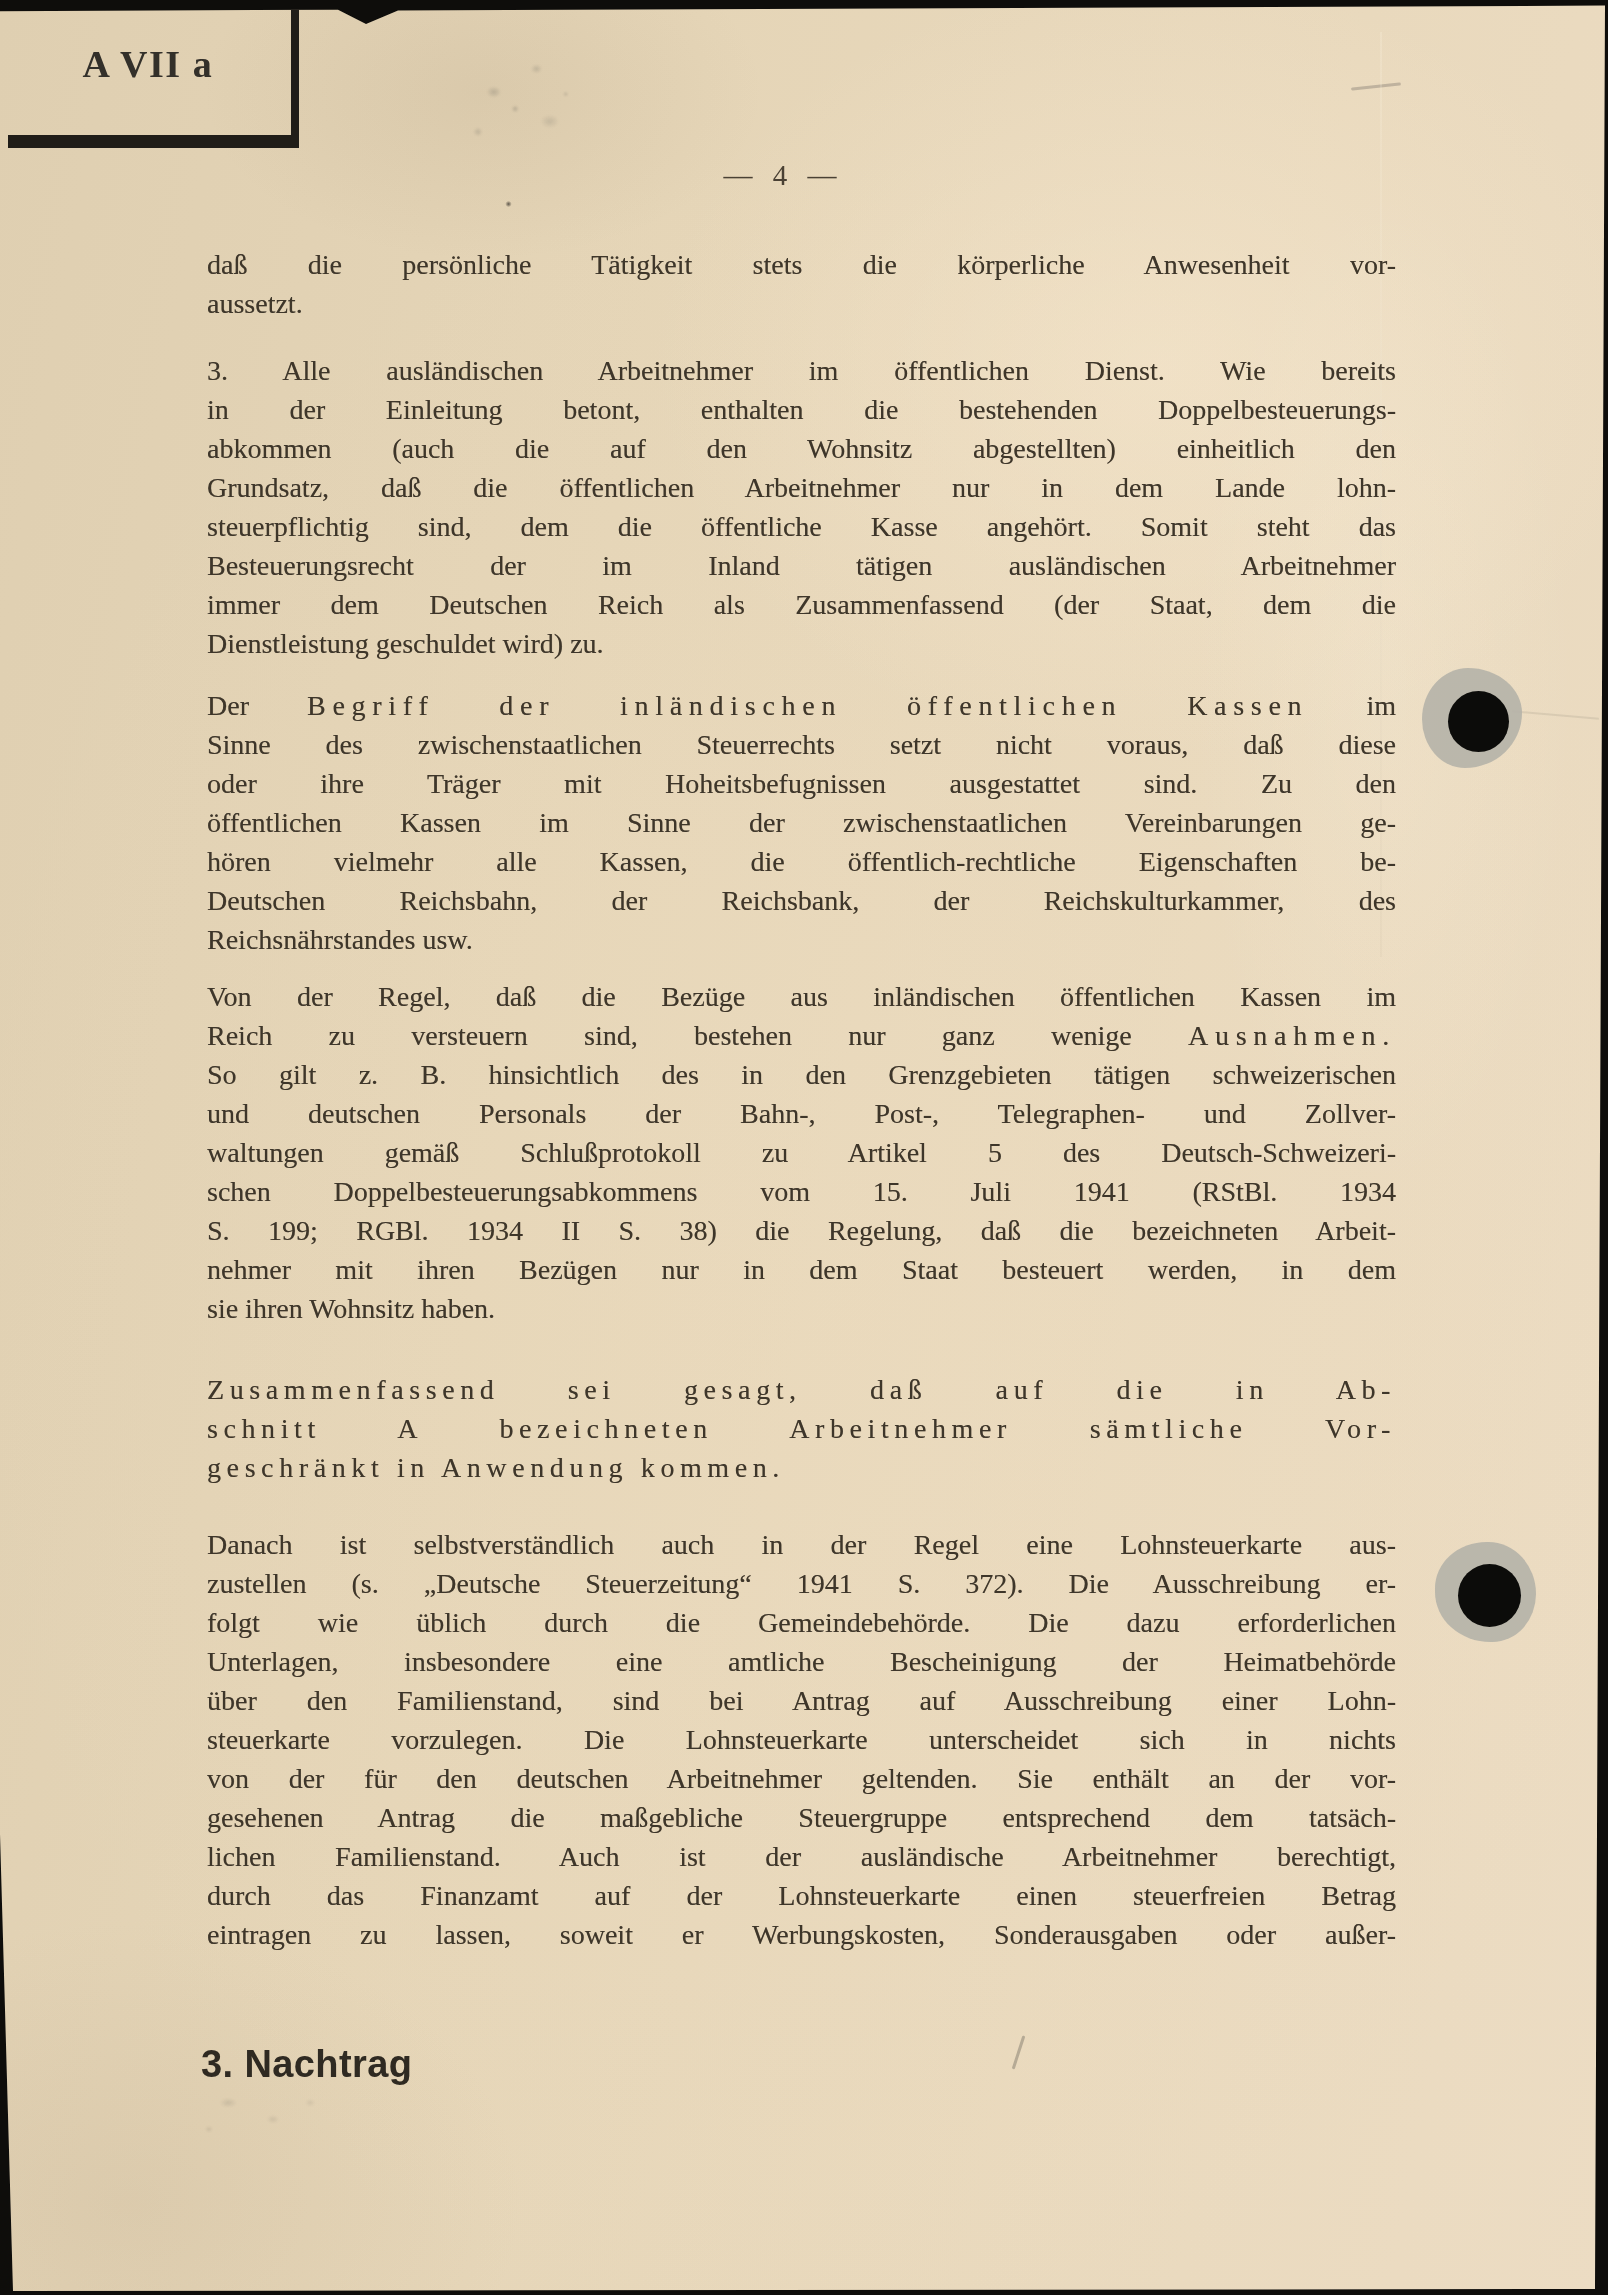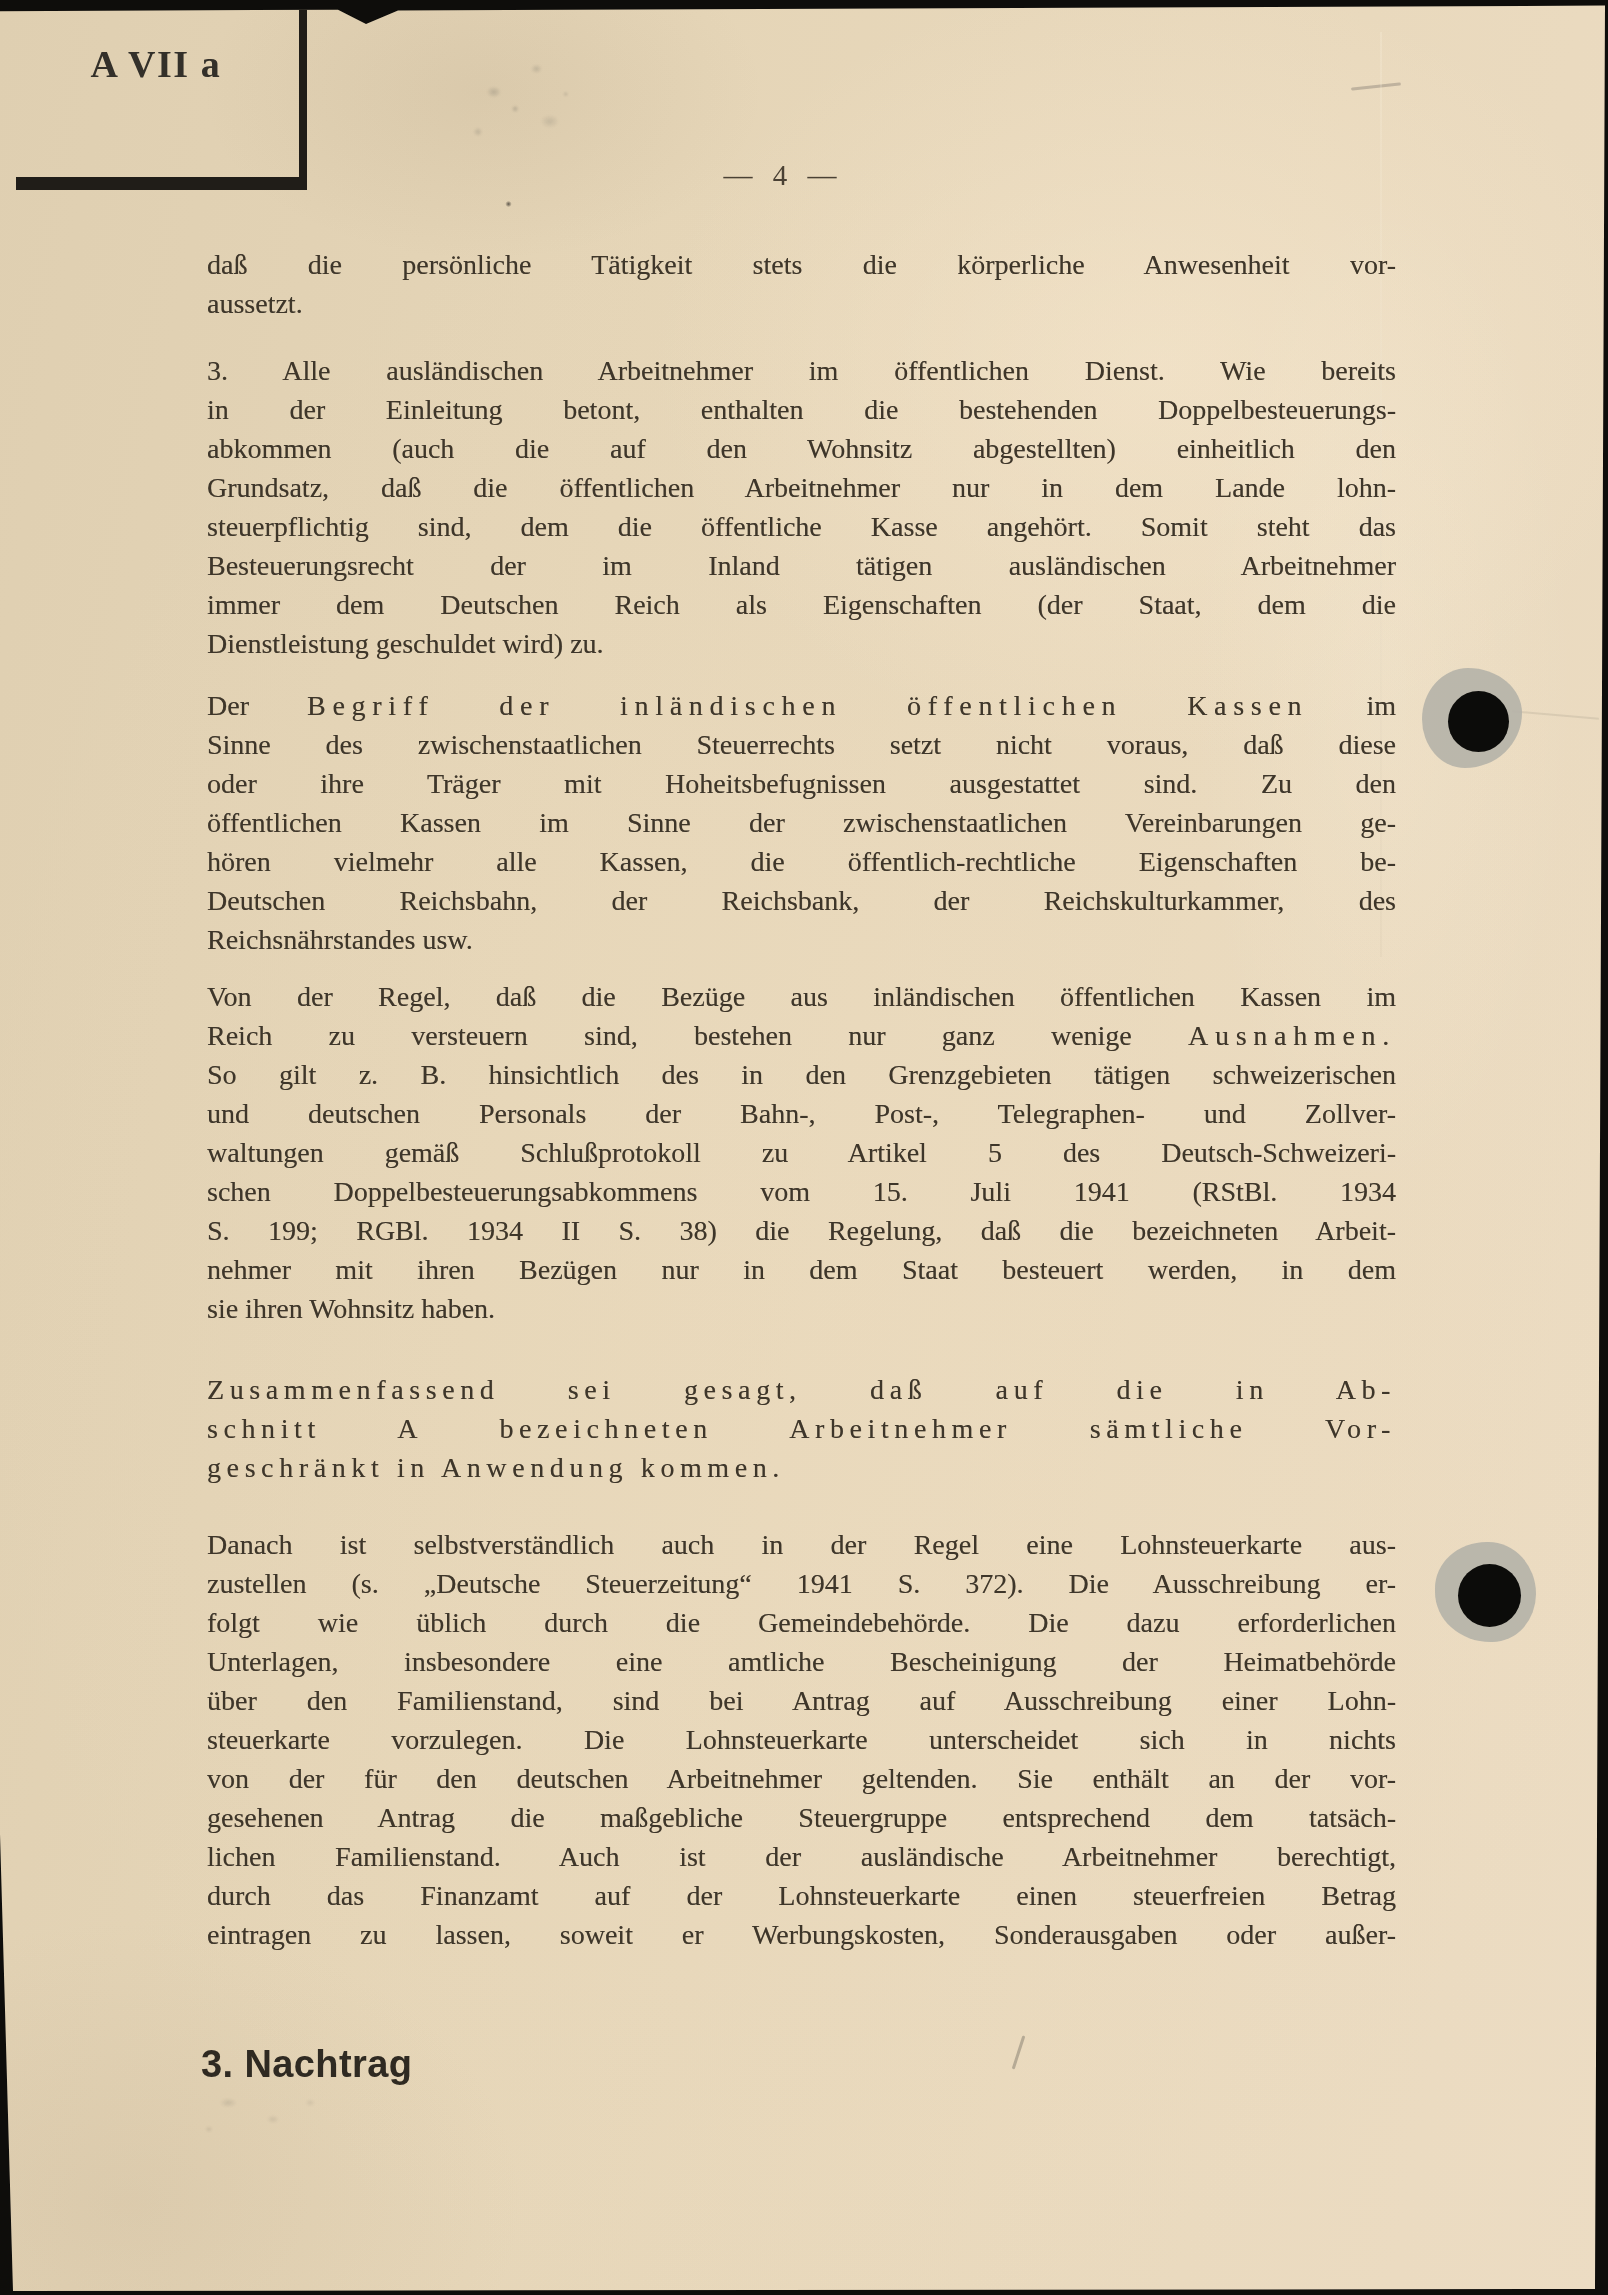--- a/index.html
+++ b/index.html
@@ -18,21 +18,21 @@
     clip-path: polygon(0 11.3px, 338px 9.7px, 366px 24px, 398px 10.5px, 1605px 5.6px, 1595px 2289px, 13px 2291px, 0 1834px);
   }
   .paper::before{
     content:"";position:absolute;inset:0;pointer-events:none;
     background:
       radial-gradient(273px 724px at 86% 30%, rgba(255,248,232,.18), transparent 70%),
       radial-gradient(402px 241px at 30% 4%, rgba(150,130,100,.12), transparent 70%);
   }
   
   .corner-box{
-    position:absolute;left:16px;top:0;width:291px;height:190px;
+    position:absolute;left:8px;top:0;width:291px;height:148px;
     box-sizing:border-box;
     border-right:8.8px solid #201d18;
     border-bottom:13px solid #201d18;
   }
   .corner-label{
     position:absolute;left:0;top:42px;width:280px;text-align:center;
     font-size:38px;font-weight:bold;color:#33302a;letter-spacing:1.6px;
   }
   .pagenum{
     position:absolute;left:619px;top:159px;width:322px;text-align:center;
@@ -129,21 +129,21 @@
         <div class="line l">aussetzt.</div>
       </div>
 
       <div class="para m-a">
         <div class="line j">3. Alle ausländischen Arbeitnehmer im öffentlichen Dienst. Wie bereits</div>
         <div class="line j">in der Einleitung betont, enthalten die bestehenden Doppelbesteuerungs-</div>
         <div class="line j">abkommen (auch die auf den Wohnsitz abgestellten) einheitlich den</div>
         <div class="line j">Grundsatz, daß die öffentlichen Arbeitnehmer nur in dem Lande lohn-</div>
         <div class="line j">steuerpflichtig sind, dem die öffentliche Kasse angehört. Somit steht das</div>
         <div class="line j">Besteuerungsrecht der im Inland tätigen ausländischen Arbeitnehmer</div>
-        <div class="line j">immer dem Deutschen Reich als Eigenschaften (der Staat, dem die</div>
+        <div class="line j">immer dem Deutschen Reich als Zusammenfassend (der Staat, dem die</div>
         <div class="line l">Dienstleistung geschuldet wird) zu.</div>
       </div>
 
       <div class="para m-b">
         <div class="line j"><span>Der </span><span class="sperr">Begriff der inländischen öffentlichen Kassen</span><span> im</span></div>
         <div class="line j">Sinne des zwischenstaatlichen Steuerrechts setzt nicht voraus, daß diese</div>
         <div class="line j">oder ihre Träger mit Hoheitsbefugnissen ausgestattet sind. Zu den</div>
         <div class="line j">öffentlichen Kassen im Sinne der zwischenstaatlichen Vereinbarungen ge-</div>
         <div class="line j">hören vielmehr alle Kassen, die öffentlich-rechtliche Eigenschaften be-</div>
         <div class="line j">Deutschen Reichsbahn, der Reichsbank, der Reichskulturkammer, des</div>

